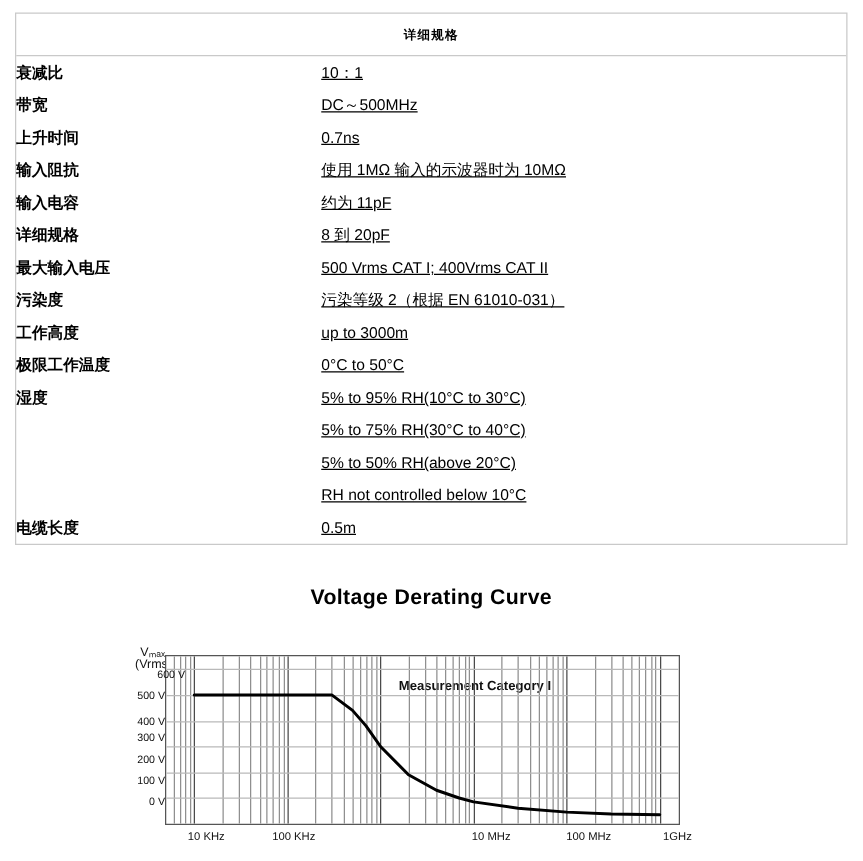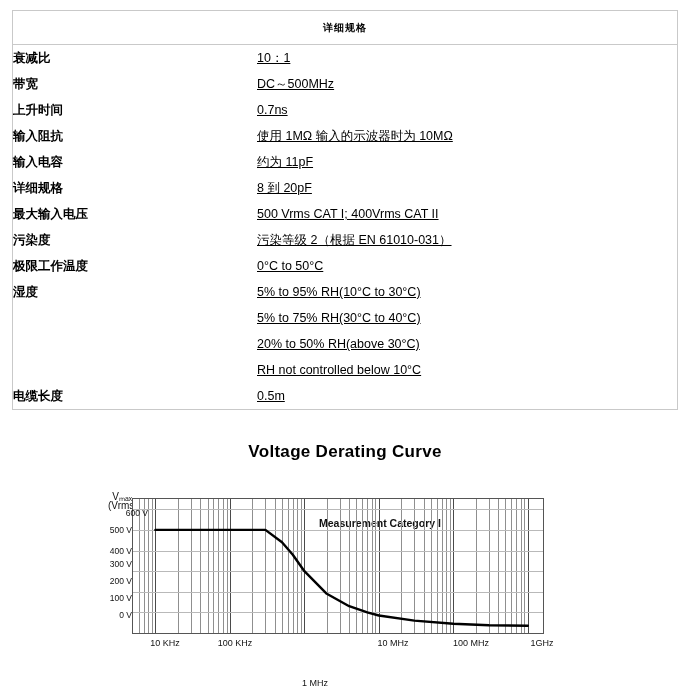--- a/index.html
+++ b/index.html
@@ -164,34 +164,38 @@
       </tr>
       <tr>
         <td class="k">最大输入电压</td>
         <td class="v">500 Vrms CAT I;   400Vrms CAT II</td>
       </tr>
       <tr>
         <td class="k">污染度</td>
         <td class="v">污染等级 2（根据 EN 61010-031）</td>
       </tr>
       <tr>
+        <td class="k">工作高度</td>
+        <td class="v">up to 3000m</td>
+      </tr>
+      <tr>
         <td class="k">极限工作温度</td>
         <td class="v">0°C to 50°C</td>
       </tr>
       <tr>
         <td class="k">湿度</td>
         <td class="v">5% to 95% RH(10°C to 30°C)</td>
       </tr>
       <tr class="sub-row">
         <td class="k"></td>
         <td class="v">5% to 75% RH(30°C to 40°C)</td>
       </tr>
       <tr class="sub-row">
         <td class="k"></td>
-        <td class="v">20% to 50% RH(above 30°C)</td>
+        <td class="v">5% to 50% RH(above 20°C)</td>
       </tr>
       <tr class="sub-row">
         <td class="k"></td>
         <td class="v">RH not controlled below 10°C</td>
       </tr>
       <tr class="sub-row">
         <td class="k">电缆长度</td>
         <td class="v">0.5m</td>
       </tr>
     </tbody>

